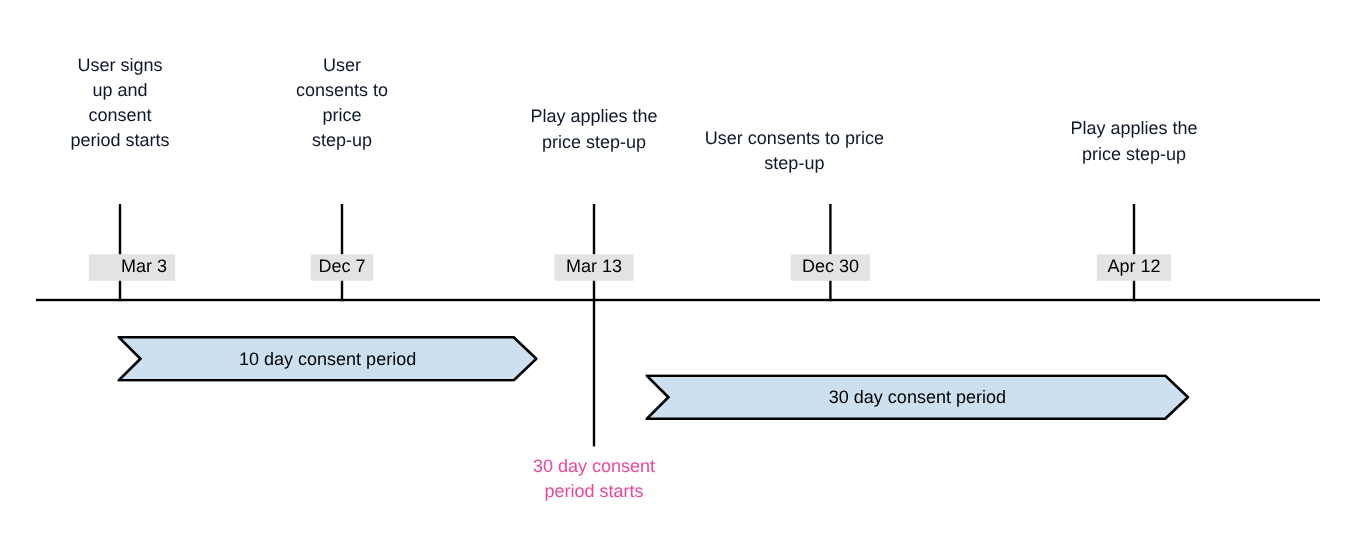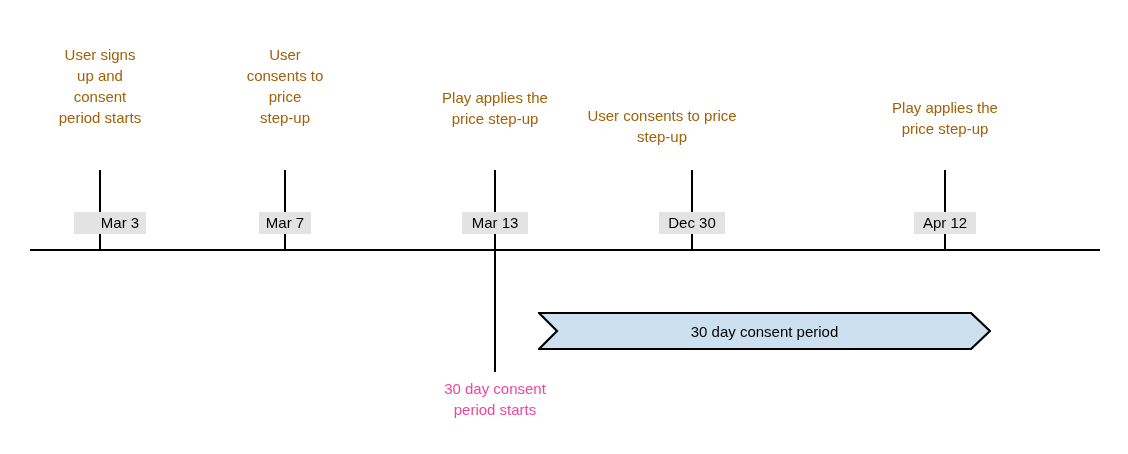--- a/index.html
+++ b/index.html
@@ -35,21 +35,21 @@
     width: 2px;
     background: #000000;
   }
 
   
   .event-label {
     position: absolute;
     text-align: center;
     font-size: 15px;
     line-height: 21px;
-    color: #a16207;
+    color: #0f172a;
     white-space: pre-line;
   }
 
   
   .date-chip {
     position: absolute;
     background: #e3e3e3;
     font-size: 15px;
     line-height: 20px;
     padding: 1px 4px;
@@ -103,21 +103,21 @@
 period starts</div>
   <div class="tick" style="left:99px; top:170px; height:42px;"></div>
   <div class="date-chip" style="left:74px; top:212px; width:44px;padding-left:24px;">Mar 3</div>
   <div class="tick" style="left:99px; top:234px; height:17px;"></div>
 
   <div class="event-label" style="left:205px; top:44px; width:160px;">User
 consents to
 price
 step-up</div>
   <div class="tick" style="left:284px; top:170px; height:42px;"></div>
-  <div class="date-chip" style="left:259px; top:212px; width:44px;">Mar 7</div>
+  <div class="date-chip" style="left:259px; top:212px; width:44px;">Dec 7</div>
   <div class="tick" style="left:284px; top:234px; height:17px;"></div>
 
   <div class="event-label" style="left:405px; top:87px; width:180px;">Play applies the
 price step-up</div>
   <div class="tick" style="left:494px; top:170px; height:42px;"></div>
   <div class="date-chip" style="left:462px; top:212px; width:58px;">Mar 13</div>
   <div class="tick" style="left:494px; top:234px; height:138px;"></div>
 
   <div class="event-label" style="left:552px; top:105px; width:220px;">User consents to price
 step-up</div>
@@ -126,20 +126,26 @@
   <div class="tick" style="left:691px; top:234px; height:17px;"></div>
 
   <div class="event-label" style="left:855px; top:97px; width:180px;">Play applies the
 price step-up</div>
   <div class="tick" style="left:944px; top:170px; height:42px;"></div>
   <div class="date-chip" style="left:914px; top:212px; width:54px;">Apr 12</div>
   <div class="tick" style="left:944px; top:234px; height:17px;"></div>
 
   <div class="axis-line"></div>
 
+  <div class="banner" style="left:98px; top:280px; width:350px;">
+    <svg viewBox="0 0 350 38" preserveAspectRatio="none">
+      <polygon points="1,1 330,1 349,19 330,37 1,37 19,19" fill="#cde0f0" stroke="#000000" stroke-width="2.2" stroke-linejoin="miter"></polygon>
+    </svg>
+    <div class="banner-text">10 day consent period</div>
+  </div>
 
   <div class="banner" style="left:538px; top:280px; width:453px;margin-top:32px;">
     <svg viewBox="0 0 453 38" preserveAspectRatio="none">
       <polygon points="1,1 433,1 452,19 433,37 1,37 19,19" fill="#cde0f0" stroke="#000000" stroke-width="2.2" stroke-linejoin="miter"></polygon>
     </svg>
     <div class="banner-text">30 day consent period</div>
   </div>
 
   <div class="bottom-label" style="left:405px; top:378px; width:180px;">30 day consent
 period starts</div>

